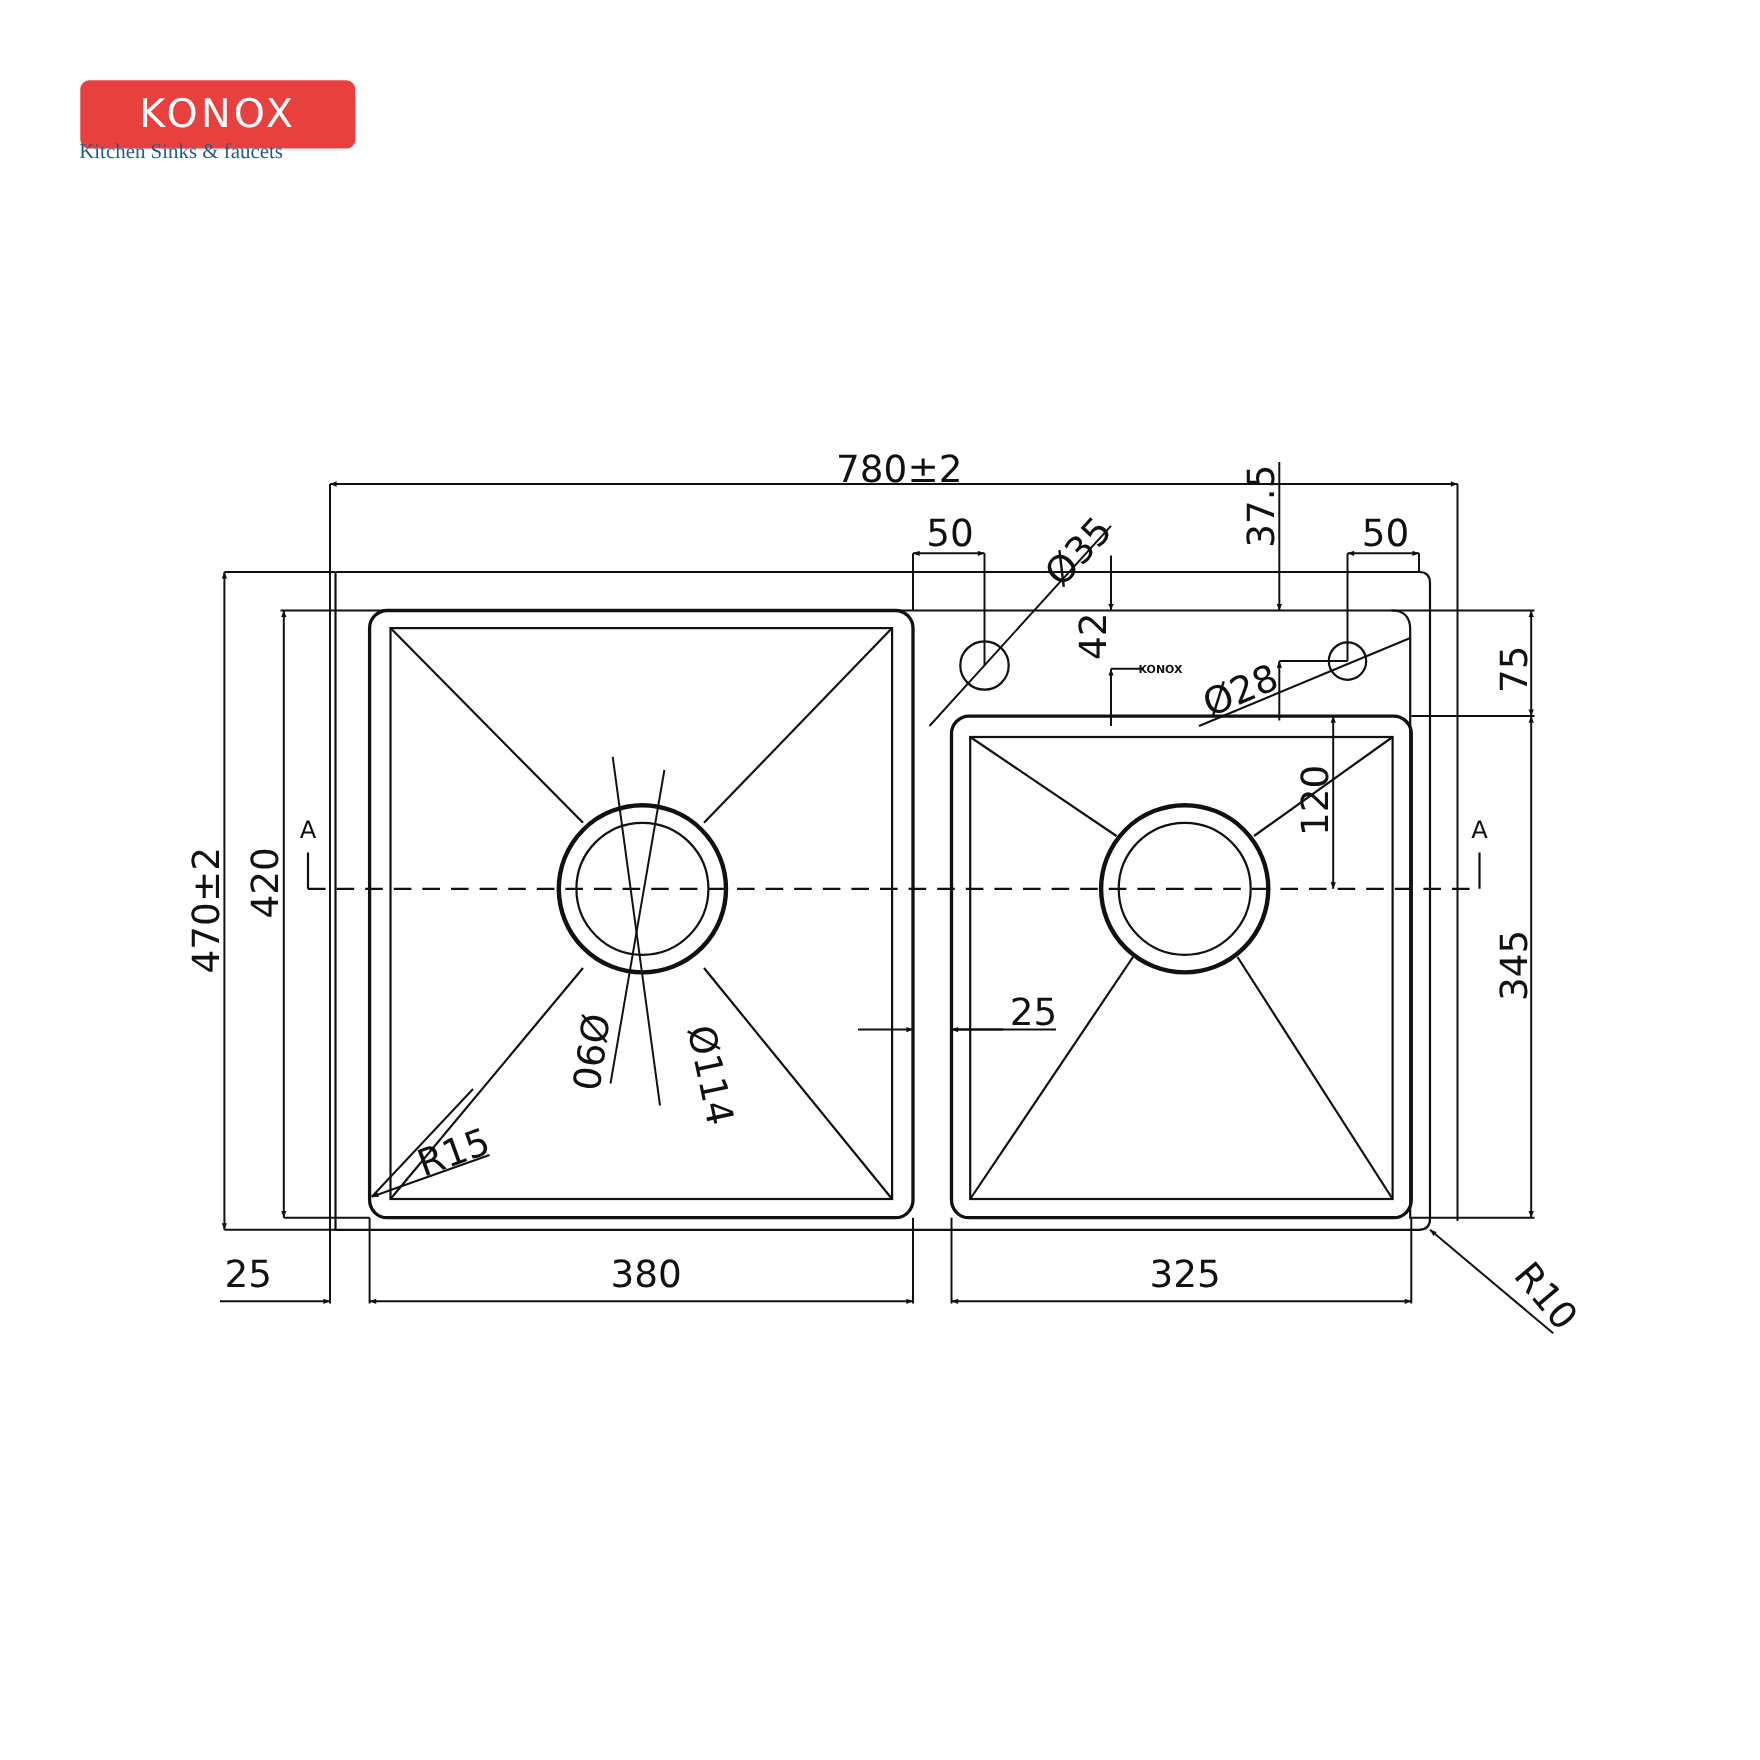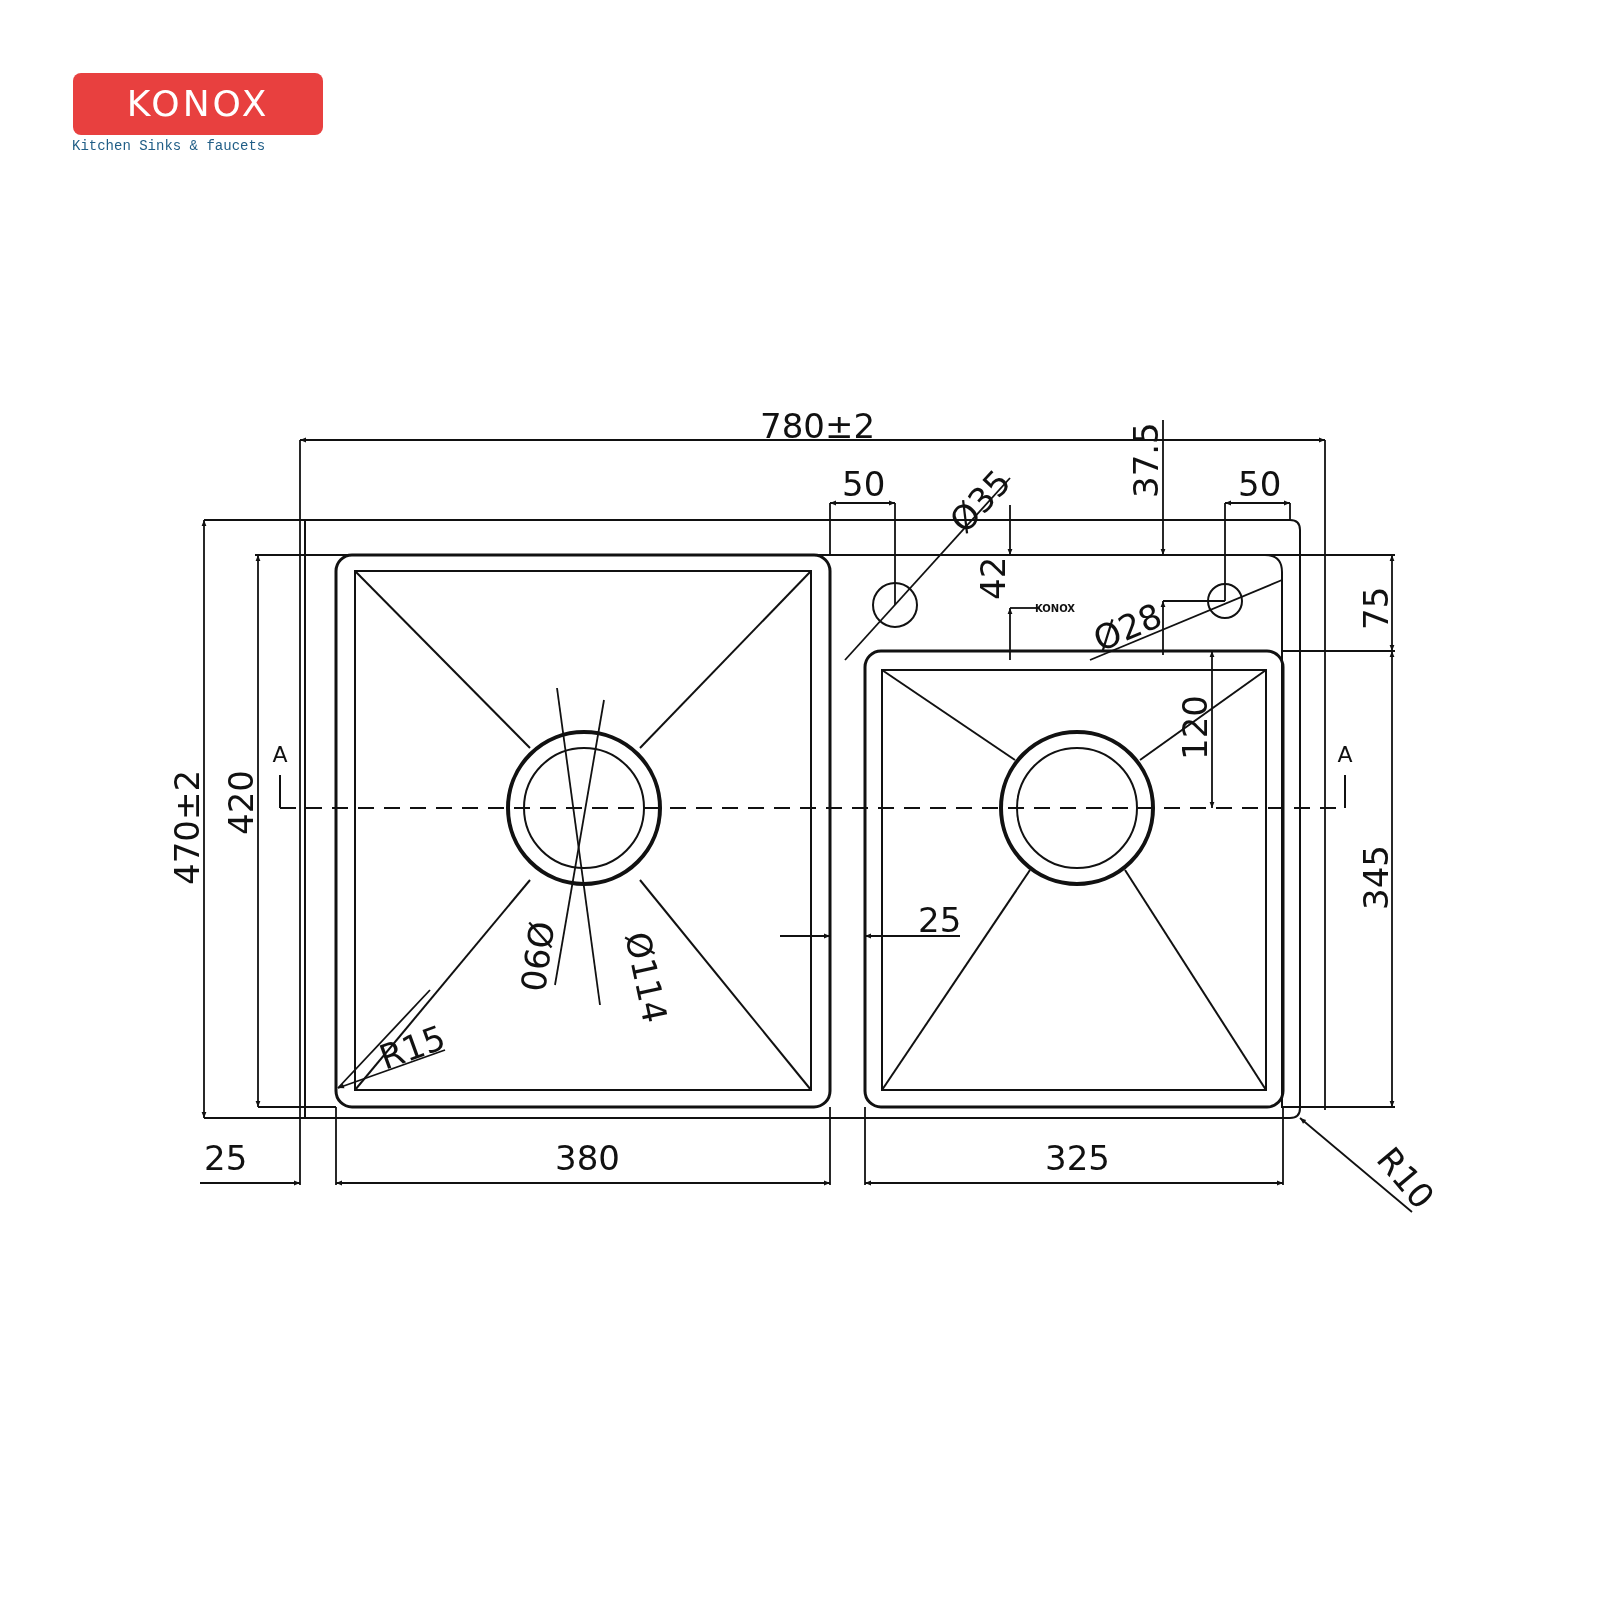--- a/index.html
+++ b/index.html
@@ -1,19 +1,19 @@
 <!DOCTYPE html>
 <html><head>
 <meta charset="utf-8">
 <style>
   html, body { margin:0; padding:0; background:#ffffff; }
   body { width:1600px; height:1600px; position:relative; overflow:hidden; font-family:"Liberation Sans", sans-serif; }
   .logo { position:absolute; left:73px; top:73px; width:250px; height:62px; background:#e8403f; border-radius:8px; }
   .logo-text { position:absolute; left:0; top:0; width:250px; height:62px; line-height:62px; text-align:center; color:#ffffff; font-family:"DejaVu Sans", sans-serif; font-size:36px; font-weight:normal; letter-spacing:3px; }
-  .tagline { position:absolute; left:72px; top:138px; color:#1f5d86; font-family:Liberation Mono, monospace; font-size:14px; white-space:nowrap; }
+  .tagline { position:absolute; left:72px; top:128px; color:#1f5d86; font-family:Liberation Serif, serif; font-size:19px; white-space:nowrap; }
   svg.drawing { position:absolute; left:0; top:0; }
   svg text { font-family:"DejaVu Sans", sans-serif; fill:#111; }
 </style>
 </head>
 <body>
 
 <div class="logo">
   <div class="logo-text">KONOX</div>
 </div>
 <div class="tagline">Kitchen Sinks &amp; faucets</div>

